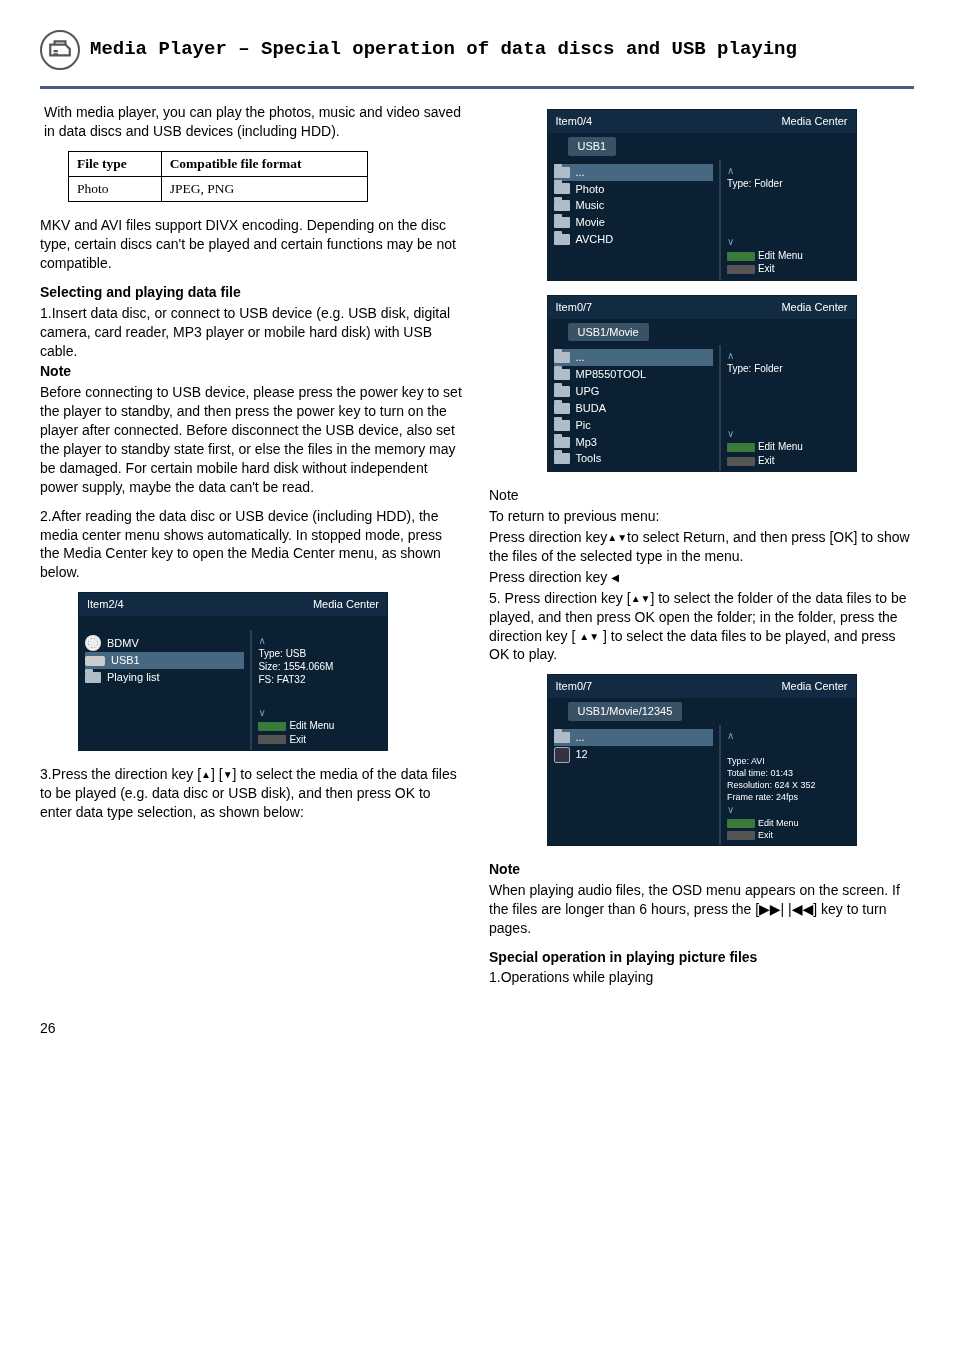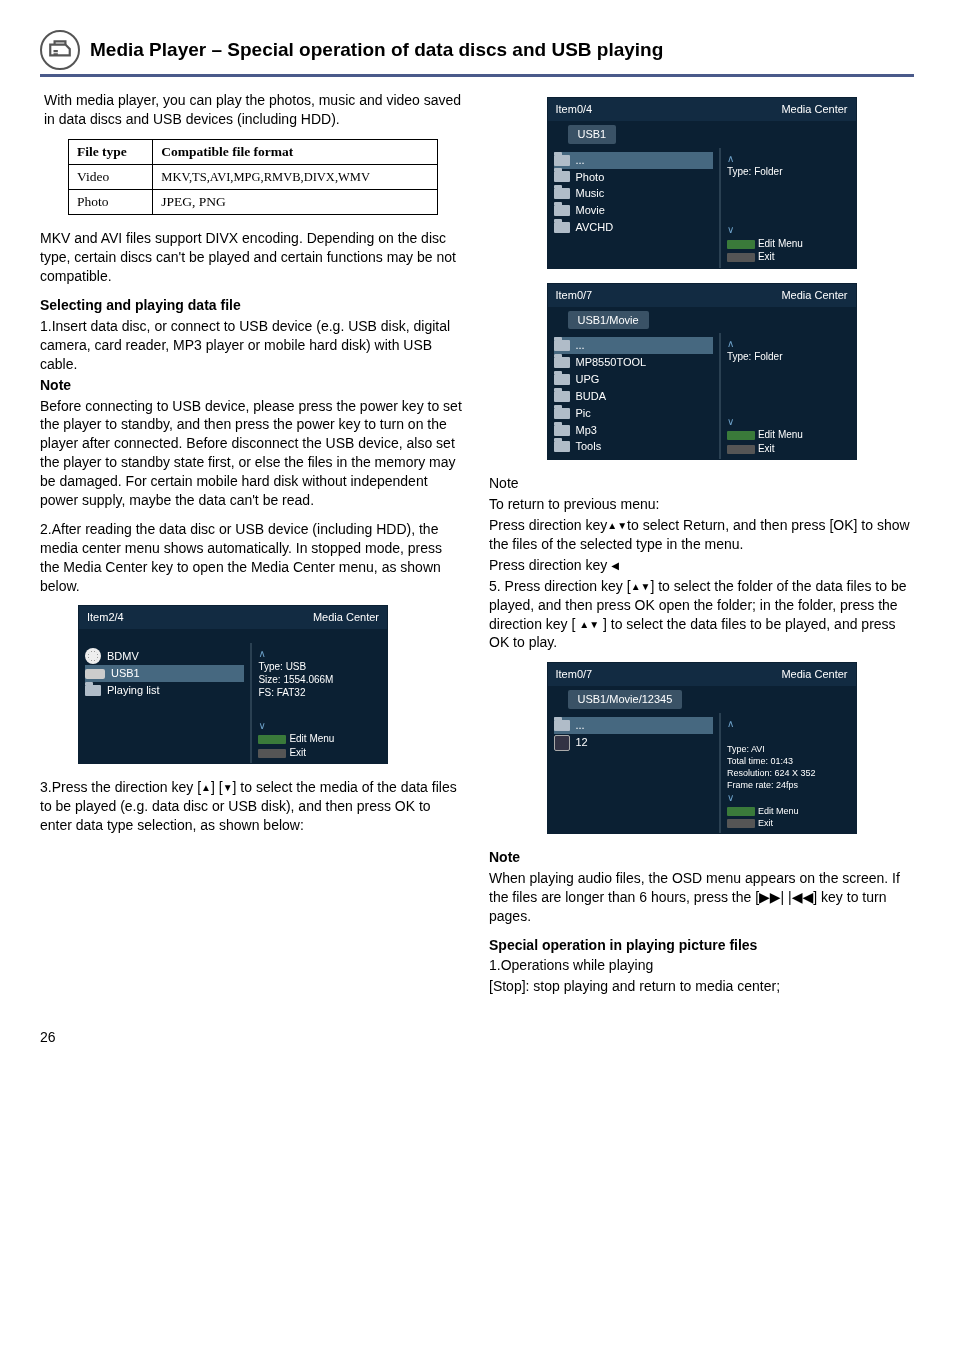--- a/index.html
+++ b/index.html
@@ -10,43 +10,44 @@
     background: #fff;
     width: 954px;
     margin: 0 auto;
     padding: 30px 40px;
     line-height: 1.35;
   }
   .header-band {
     display: flex;
     align-items: center;
     border-bottom: 3px solid #4a5a8a;
-    padding-bottom: 4px;
+    padding-bottom: 16px;
     margin-bottom: 14px;
+    font-family: Liberation Mono, monospace;
   }
   .header-icon {
     width: 40px; height: 40px;
     border: 2px solid #555; border-radius: 50%;
     display: flex; align-items: center; justify-content: center;
     margin-right: 10px;
     color: #555;
   }
   .header-title {
     font-size: 19px;
     font-weight: bold;
   }
   .columns { display: flex; gap: 24px; }
   .col { flex: 1; min-width: 0; }
   .bold { font-weight: bold; }
   p { margin-bottom: 2px; }
   .mb { margin-bottom: 10px; }
   table.file-table {
     border-collapse: collapse;
     margin: 10px 0 14px 28px;
-    width: 370px;
+    width: 300px;
   }
   table.file-table th, table.file-table td {
     border: 1px solid #000;
     padding: 3px 8px;
     font-size: 13.5px;
     font-family: "Times New Roman", serif;
   }
   table.file-table th { text-align: left; }
   .page-num { text-align: left; margin-top: 30px; font-size: 14px; }
 
@@ -126,24 +127,20 @@
   <div class="col">
     <p class="mb" style="padding-left:4px">With media player, you can play the photos, music and video saved in data discs and USB devices (including HDD).</p>
 
     <table class="file-table">
       <tbody>
           <tr>
         <th>File type</th>
         <th>Compatible file format</th>
       </tr>
       <tr>
-        <td>Video</td>
-        <td style="font-size:12.5px">MKV,TS,AVI,MPG,RMVB,DIVX,WMV</td>
-      </tr>
-      <tr>
         <td>Photo</td>
         <td>JPEG, PNG</td>
       </tr>
     </tbody>
       </table>
 
     <p class="mb">MKV and AVI files support DIVX encoding. Depending on the disc type, certain discs can't be played and certain functions may be not compatible.</p>
 
     <p class="bold">Selecting and playing data file</p>
     <p style="padding-left:0;">
@@ -339,17 +336,16 @@
       </div>
     </div>
 
     <p class="bold">Note</p>
     <p class="mb">
       <span>When playing audio files, the OSD menu appears on the screen. If the files are longer than 6 hours, press the [</span><span>▶▶|</span> <span>|◀◀</span><span>] key to turn pages.</span>
     </p>
 
     <p class="bold">Special operation in playing picture files</p>
     <p>1.Operations while playing</p>
-    <p>[Stop]: stop playing and return to media center;</p>
   </div>
 </div>
 
 <div class="page-num">26</div>
 
 </body></html>

